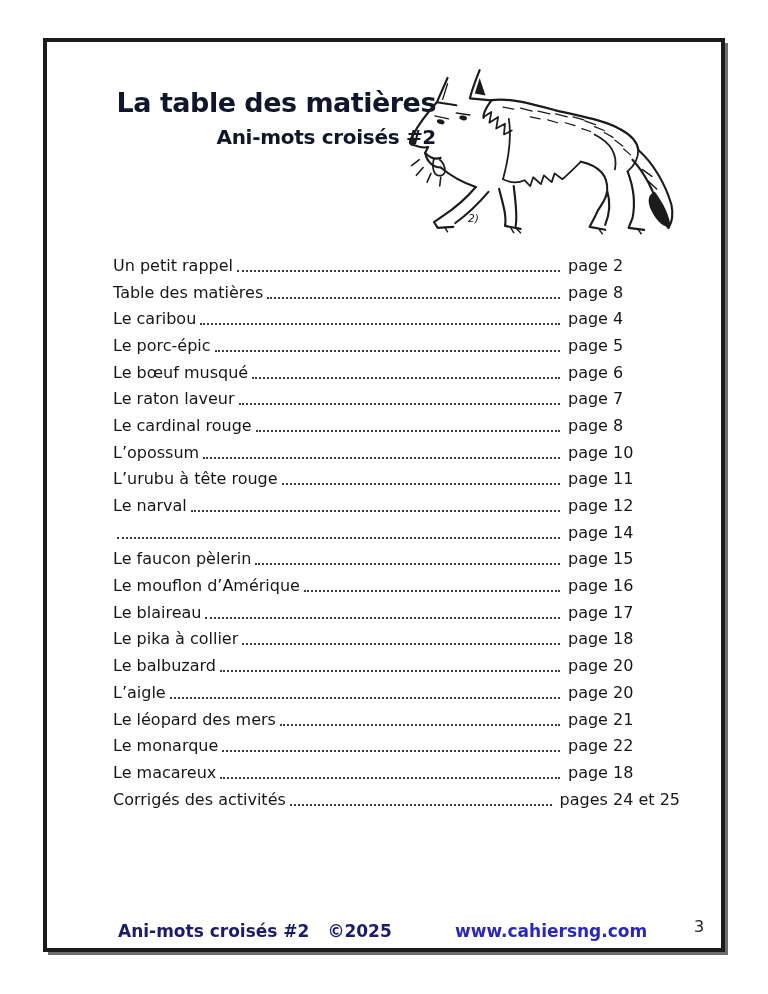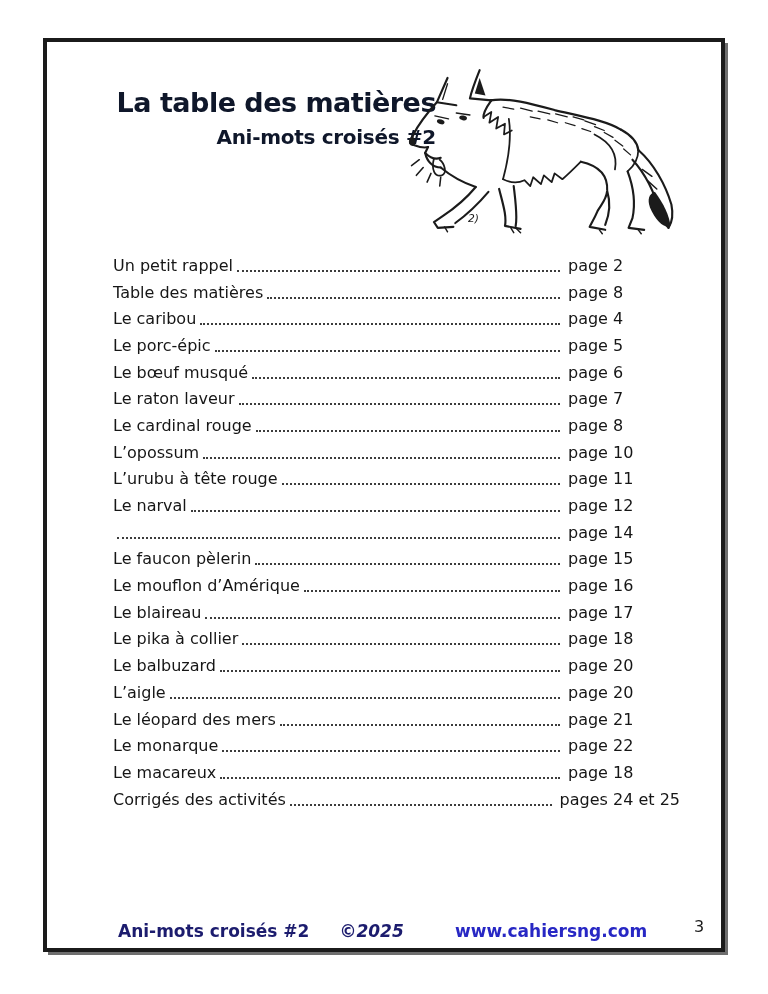--- a/index.html
+++ b/index.html
@@ -33,21 +33,21 @@
   }
   .toc-label{white-space:nowrap;}
   .toc-leader{
     flex:1 1 auto;border-bottom:2px dotted #3c3c3c;
     margin:0 8px 0 4px;height:11px;min-width:20px;
   }
   .toc-page{flex:0 0 auto;min-width:112px;white-space:nowrap;}
   .footer-booklet-group{
     position:absolute;left:118px;top:921px;font-size:17px;font-weight:bold;white-space:nowrap;
   }
-  .footer-copyright{margin-left:30px;font-style:italic;}
+  .footer-copyright{margin-left:18px;}
   .footer-website{
     position:absolute;left:455px;top:921px;font-size:17px;font-weight:bold;white-space:nowrap;
   }
   .footer-page-number{
     position:absolute;left:694px;top:917px;font-size:16px;color:#1a1a1a;
   }
 </style>
 </head>
 <body>
 

